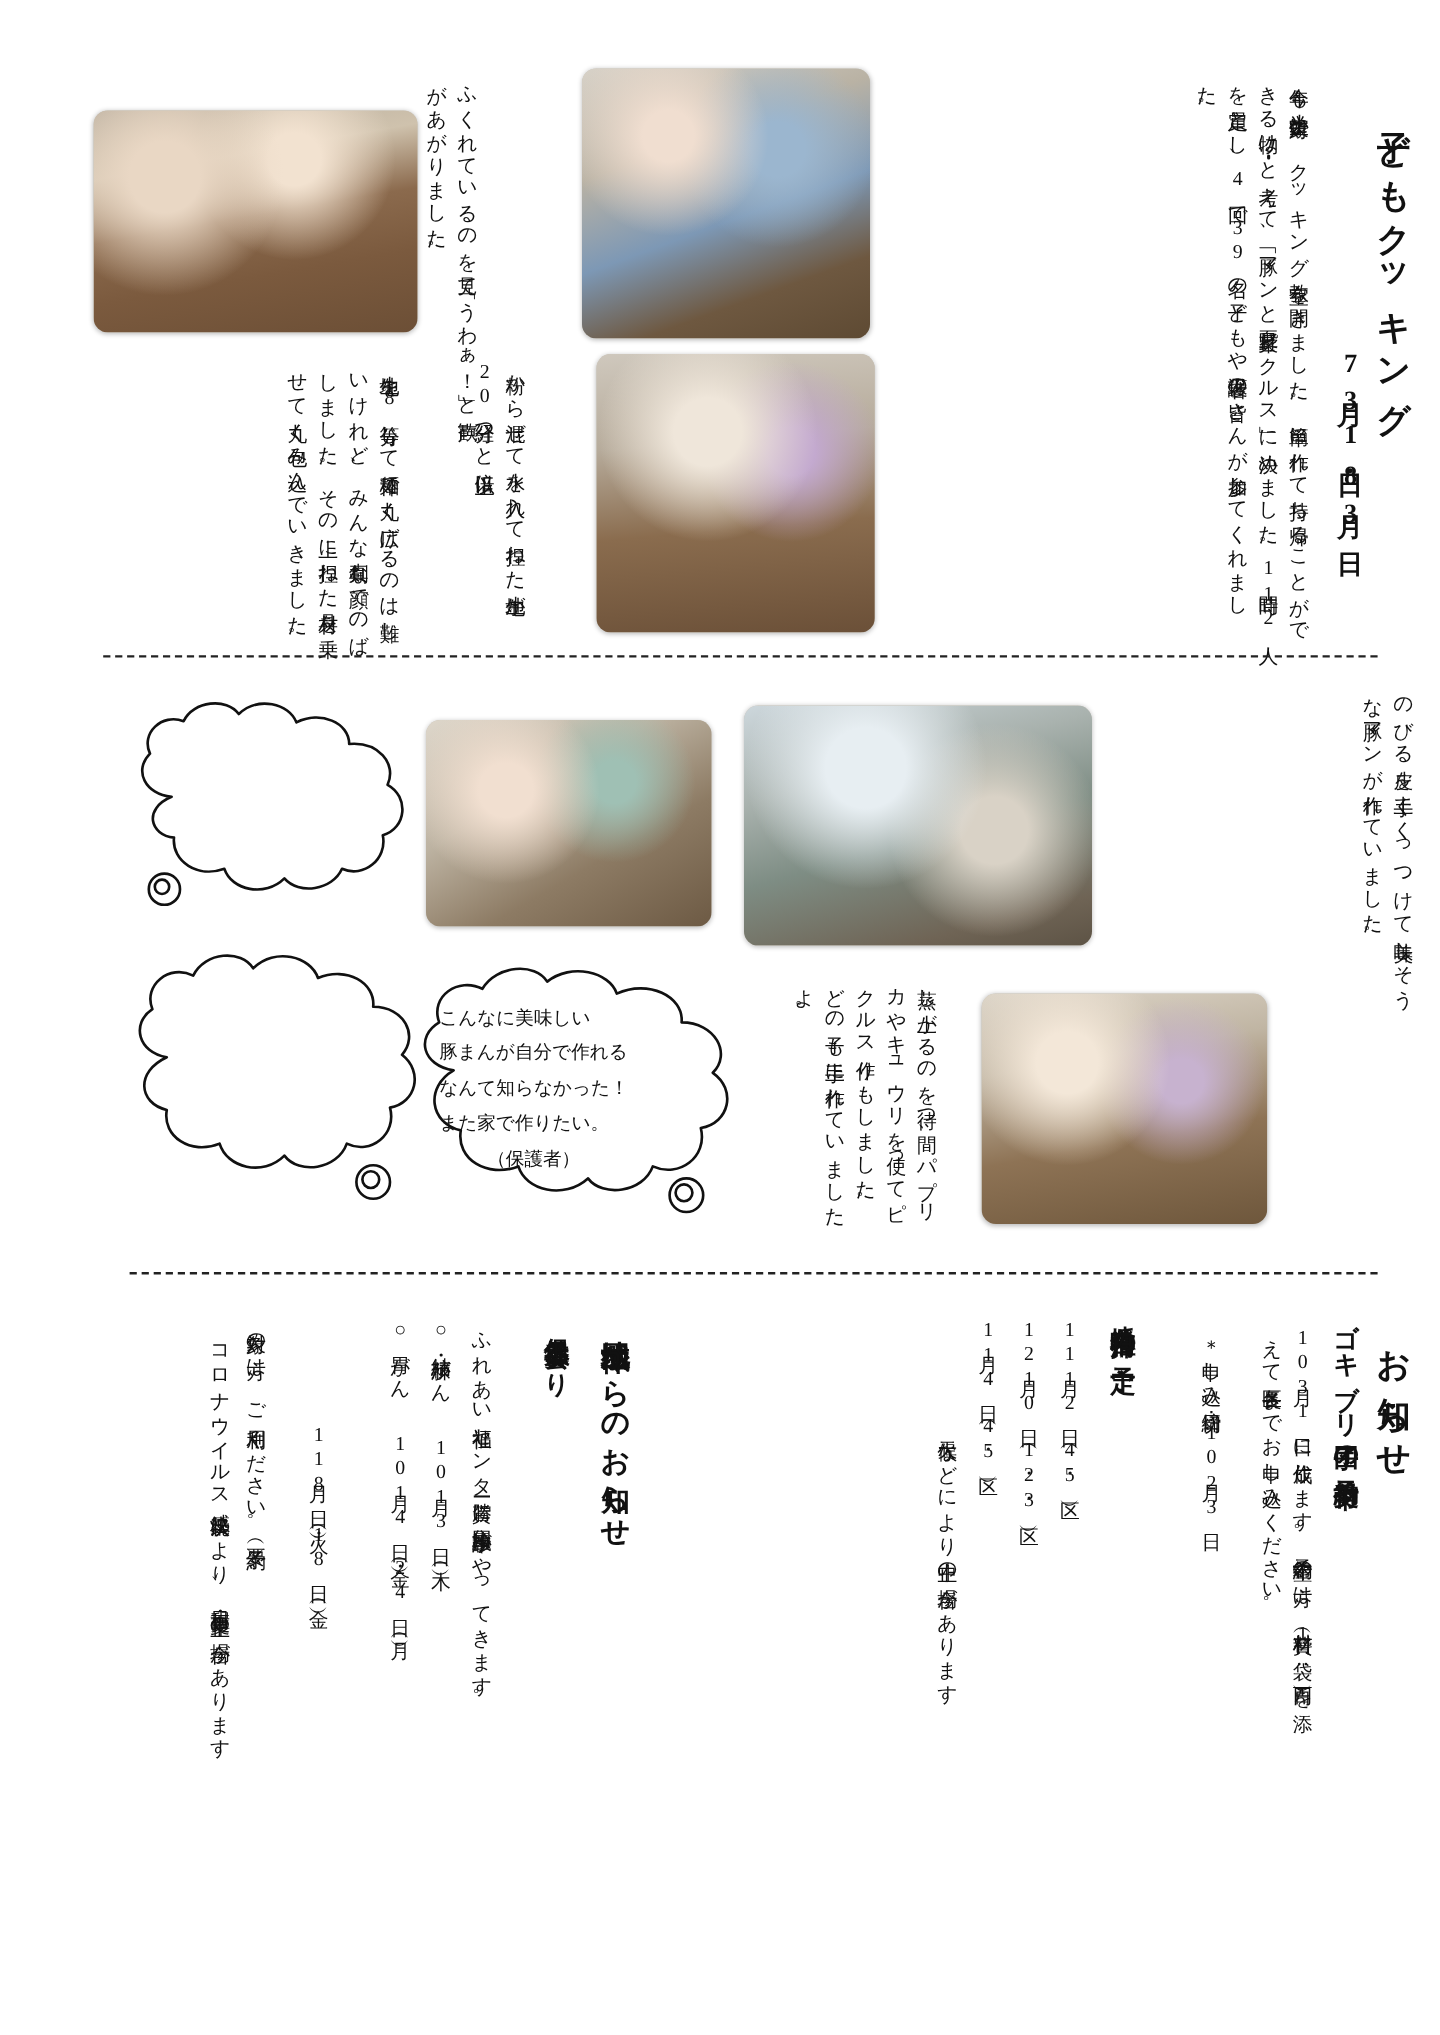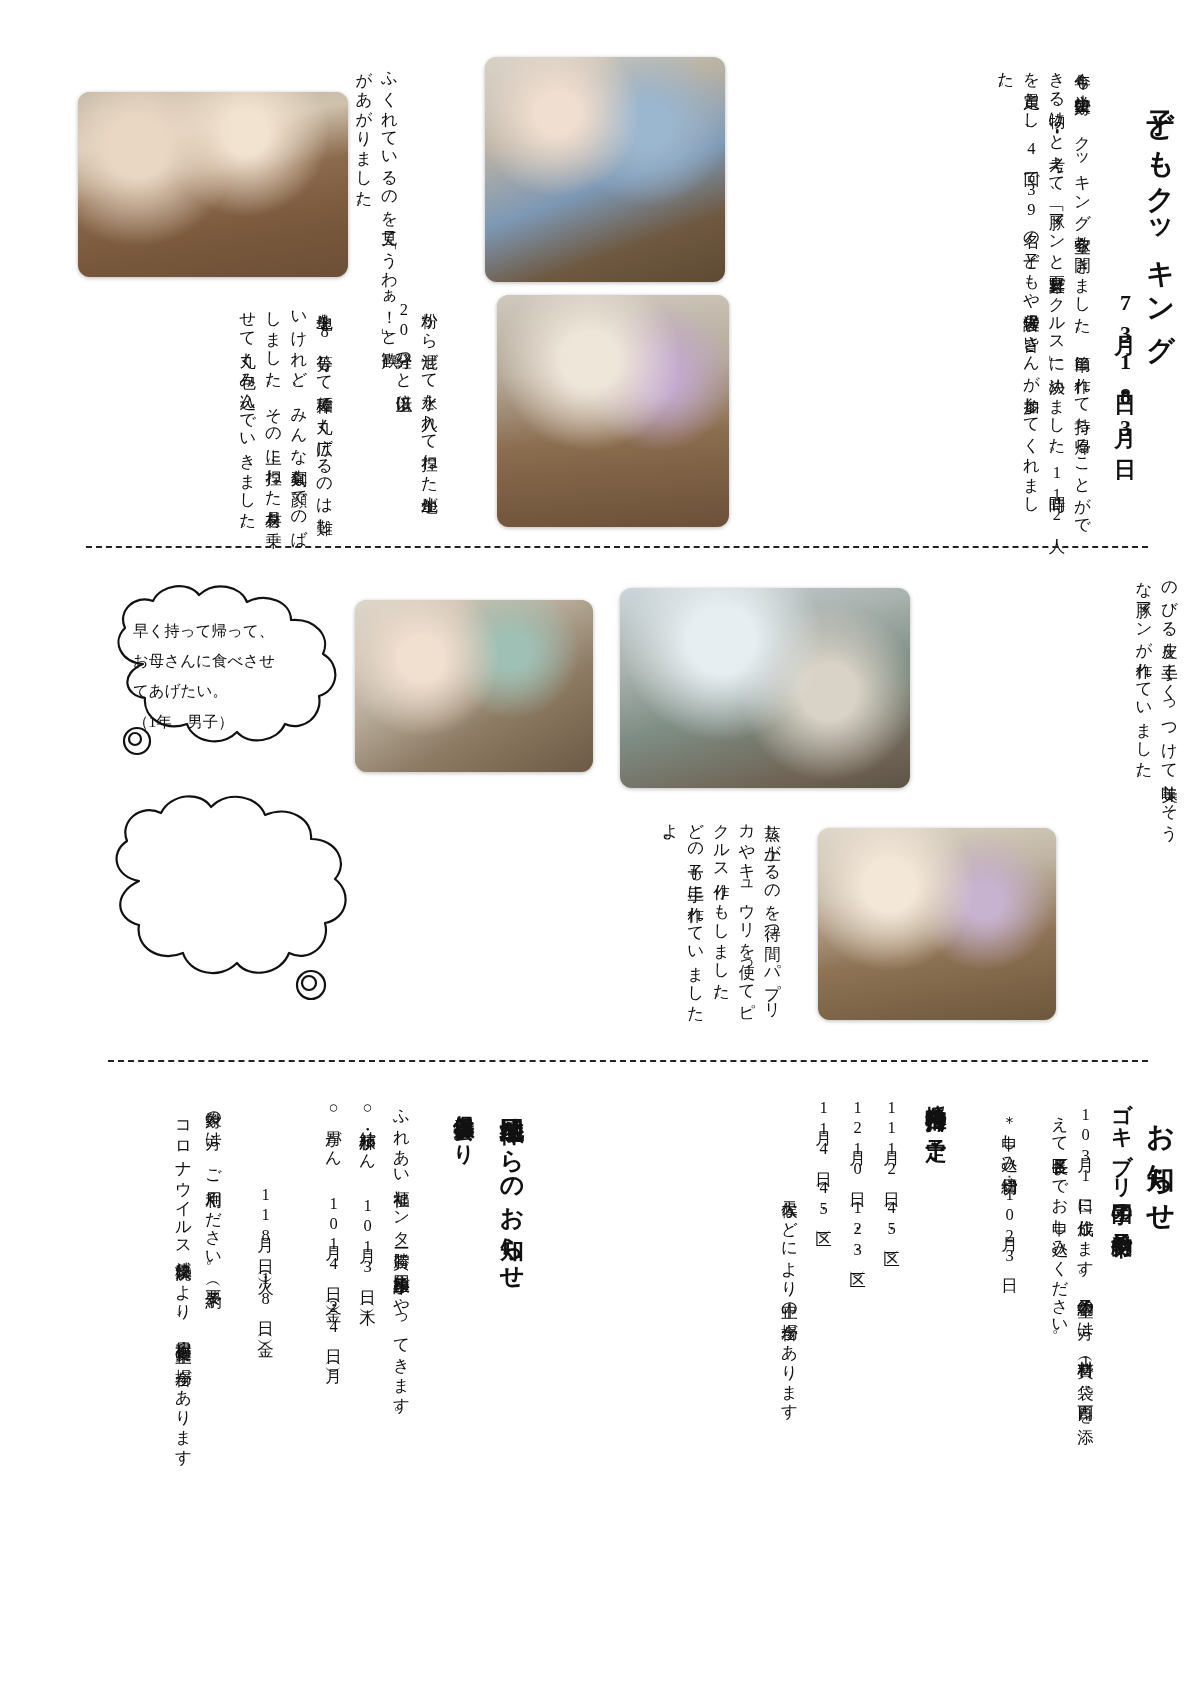--- a/index.html
+++ b/index.html
@@ -173,26 +173,20 @@
                C220 40 236 58 228 76
                C246 86 244 112 224 118
                C228 138 208 154 190 146
                C182 164 154 168 142 154
                C126 170 98 164 92 146
                C70 154 48 140 50 120
                C30 118 24 96 48 86 Z" fill="#ffffff" stroke="#111" stroke-width="2.2" stroke-linejoin="round"></path>
       <circle cx="42" cy="163" r="13" fill="#fff" stroke="#111" stroke-width="2.2"></circle>
       <circle cx="40" cy="161" r="6" fill="#fff" stroke="#111" stroke-width="2.2"></circle>
     </svg>
-    <div class="btext" style="left:38px; top:38px; width:200px; font-size:15.5px; line-height:1.95;">
-      <div class="btext-line">早く持って帰って、</div>
-      <div class="btext-line">お母さんに食べさせ</div>
-      <div class="btext-line">てあげたい。</div>
-      <div class="btext-line">（1年　男子）</div>
-    </div>
   </div>
 
   <div class="bubble" style="left:95px; top:785px; width:280px; height:250px;">
     <svg width="280" height="250" viewBox="0 0 280 250" fill="none">
       <path d="M44 96
                C20 92 14 68 32 56
                C24 36 46 18 66 28
                C76 8 106 6 116 22
                C134 4 164 12 170 30
                C194 20 218 34 216 54
@@ -201,20 +195,46 @@
                C236 160 214 178 194 168
                C186 190 154 194 142 178
                C124 196 94 188 88 168
                C64 178 40 162 44 140
                C20 134 18 108 44 96 Z" fill="#ffffff" stroke="#111" stroke-width="2.2" stroke-linejoin="round"></path>
       <circle cx="216" cy="200" r="14" fill="#fff" stroke="#111" stroke-width="2.2"></circle>
       <circle cx="214" cy="198" r="7" fill="#fff" stroke="#111" stroke-width="2.2"></circle>
     </svg>
   </div>
 
+  <div class="bubble" style="left:330px; top:800px; width:310px; height:245px;">
+    <svg width="310" height="245" viewBox="0 0 310 245" fill="none">
+      <path d="M48 92
+               C22 88 16 64 36 52
+               C28 30 52 14 72 24
+               C84 4 116 2 126 18
+               C146 2 178 10 184 28
+               C210 16 240 30 238 52
+               C266 52 280 78 264 94
+               C284 108 278 136 254 140
+               C260 164 236 182 214 172
+               C206 194 172 198 160 182
+               C140 200 108 192 102 172
+               C76 182 50 166 54 142
+               C28 136 24 106 48 92 Z" fill="#ffffff" stroke="#111" stroke-width="2.2" stroke-linejoin="round"></path>
+      <circle cx="242" cy="196" r="14" fill="#fff" stroke="#111" stroke-width="2.2"></circle>
+      <circle cx="240" cy="194" r="7" fill="#fff" stroke="#111" stroke-width="2.2"></circle>
+    </svg>
+    <div class="btext" style="left:36px; top:34px; width:240px; font-size:15.5px; line-height:1.9;">
+      <div class="btext-line">こんなに美味しい</div>
+      <div class="btext-line">豚まんが自分で作れる</div>
+      <div class="btext-line">なんて知らなかった！</div>
+      <div class="btext-line">また家で作りたい。</div>
+      <div class="btext-line" style="margin-left:40px;">（保護者）</div>
+    </div>
+  </div>
 
   <div class="hr-dash" style="left:108px; top:1060px; width:1040px;"></div>
 
   <div class="tb sec-title v" style="right:18px; top:1105px; font-size:28px; height:180px;">お知らせ</div>
 
   <div class="tb v" style="right:62px; top:1088px; width:32px; height:320px; font-size:21px; font-weight:bold;">ゴキブリ団子の予約受付中</div>
 
   <div class="tb v" style="right:102px; top:1105px; width:68px; height:320px; font-size:16.5px;">10月31日に作成します。予約希望の方は、材料費（1袋‥百円）を添えて各区長までお申し込みください。</div>
 
   <div class="tb v" style="right:178px; top:1105px; width:32px; height:250px; font-size:16.5px;">＊申し込み締切日：10月23日</div>

